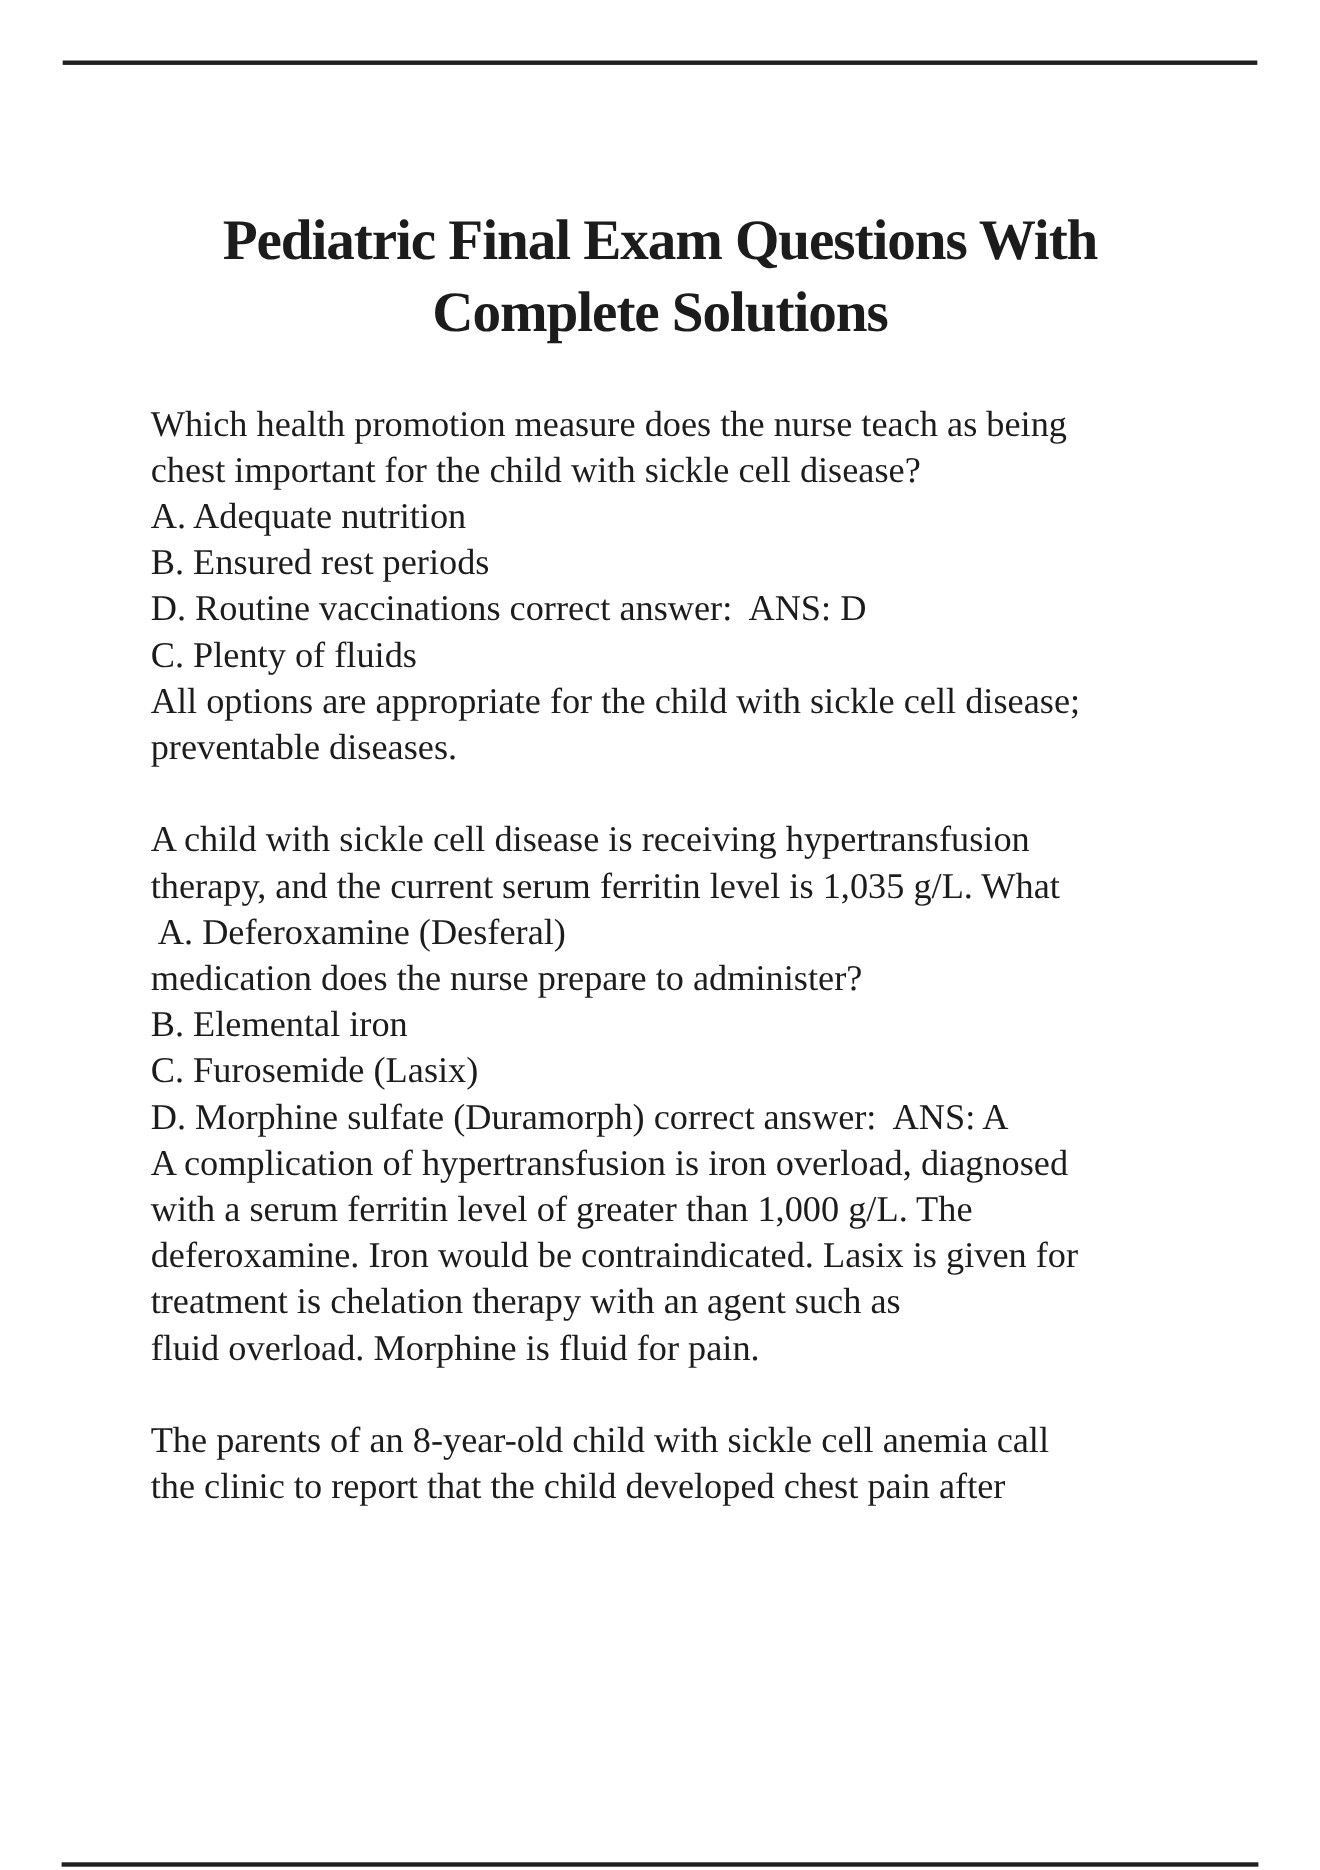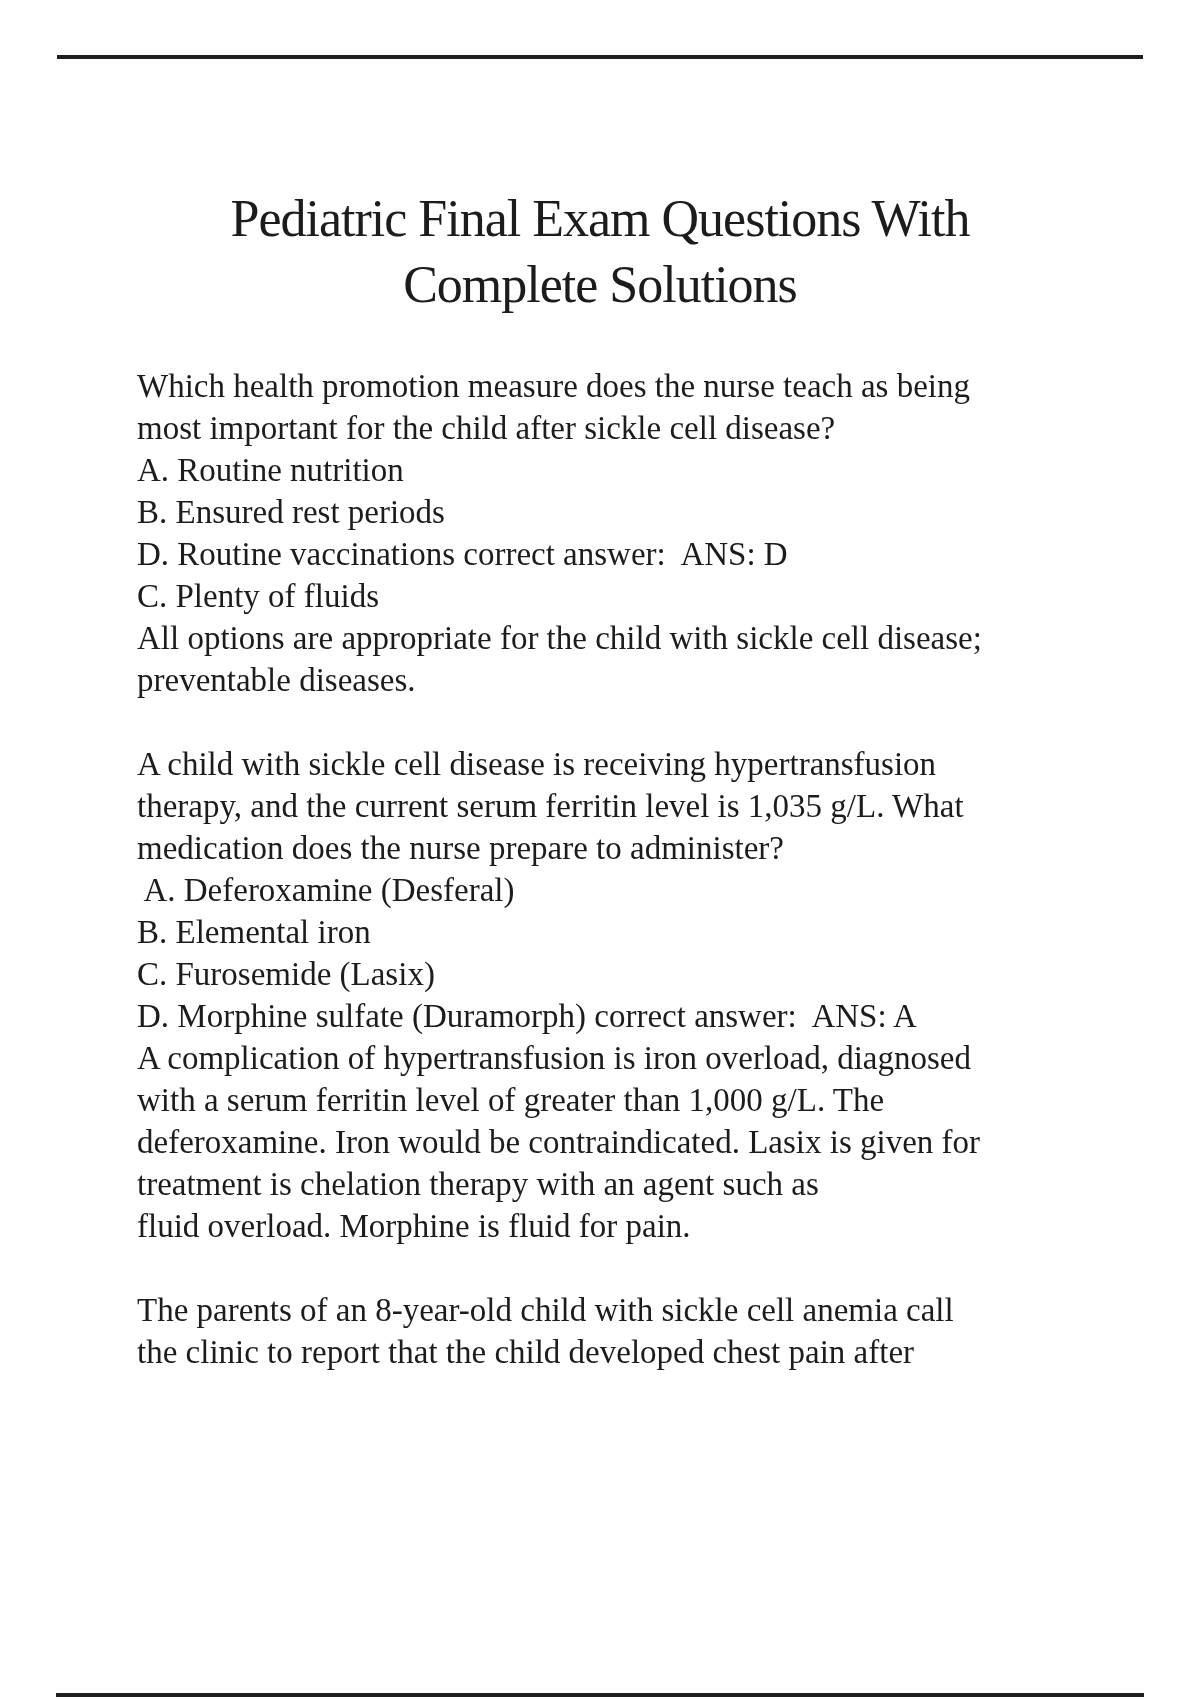--- a/index.html
+++ b/index.html
@@ -33,21 +33,21 @@
     top: 1693px;
     width: 1088px;
     height: 4px;
   }
   .doc-title {
     position: absolute;
     top: 186px;
     left: 0;
     width: 100%;
     text-align: center;
-    font-weight: normal;
+    font-weight: bold;
     font-size: 52px;
     line-height: 66px;
     letter-spacing: -1px;
   }
   .doc-body {
     position: absolute;
     top: 365px;
     left: 137px;
     width: 990px;
     font-size: 33px;
@@ -68,32 +68,32 @@
 
   <div class="rule rule-top"></div>
 
   <h1 class="doc-title">
     <div class="title-line">Pediatric Final Exam Questions With</div>
       <div class="title-line">Complete Solutions</div>
   </h1>
 
   <div class="doc-body">
     <div class="text-line">Which health promotion measure does the nurse teach as being</div>
-      <div class="text-line">most important for the child after sickle cell disease?</div>
-      <div class="text-line">A. Routine nutrition</div>
+      <div class="text-line">chest important for the child with sickle cell disease?</div>
+      <div class="text-line">A. Adequate nutrition</div>
       <div class="text-line">B. Ensured rest periods</div>
       <div class="text-line">D. Routine vaccinations correct answer:  ANS: D</div>
       <div class="text-line">C. Plenty of fluids</div>
       <div class="text-line">All options are appropriate for the child with sickle cell disease;</div>
       <div class="text-line">preventable diseases.</div>
       <div class="text-line"></div>
       <div class="text-line">A child with sickle cell disease is receiving hypertransfusion</div>
       <div class="text-line">therapy, and the current serum ferritin level is 1,035 g/L. What</div>
+      <div class="text-line"> A. Deferoxamine (Desferal)</div>
       <div class="text-line">medication does the nurse prepare to administer?</div>
-      <div class="text-line"> A. Deferoxamine (Desferal)</div>
       <div class="text-line">B. Elemental iron</div>
       <div class="text-line">C. Furosemide (Lasix)</div>
       <div class="text-line">D. Morphine sulfate (Duramorph) correct answer:  ANS: A</div>
       <div class="text-line">A complication of hypertransfusion is iron overload, diagnosed</div>
       <div class="text-line">with a serum ferritin level of greater than 1,000 g/L. The</div>
       <div class="text-line">deferoxamine. Iron would be contraindicated. Lasix is given for</div>
       <div class="text-line">treatment is chelation therapy with an agent such as</div>
       <div class="text-line">fluid overload. Morphine is fluid for pain.</div>
       <div class="text-line"></div>
       <div class="text-line">The parents of an 8-year-old child with sickle cell anemia call</div>

